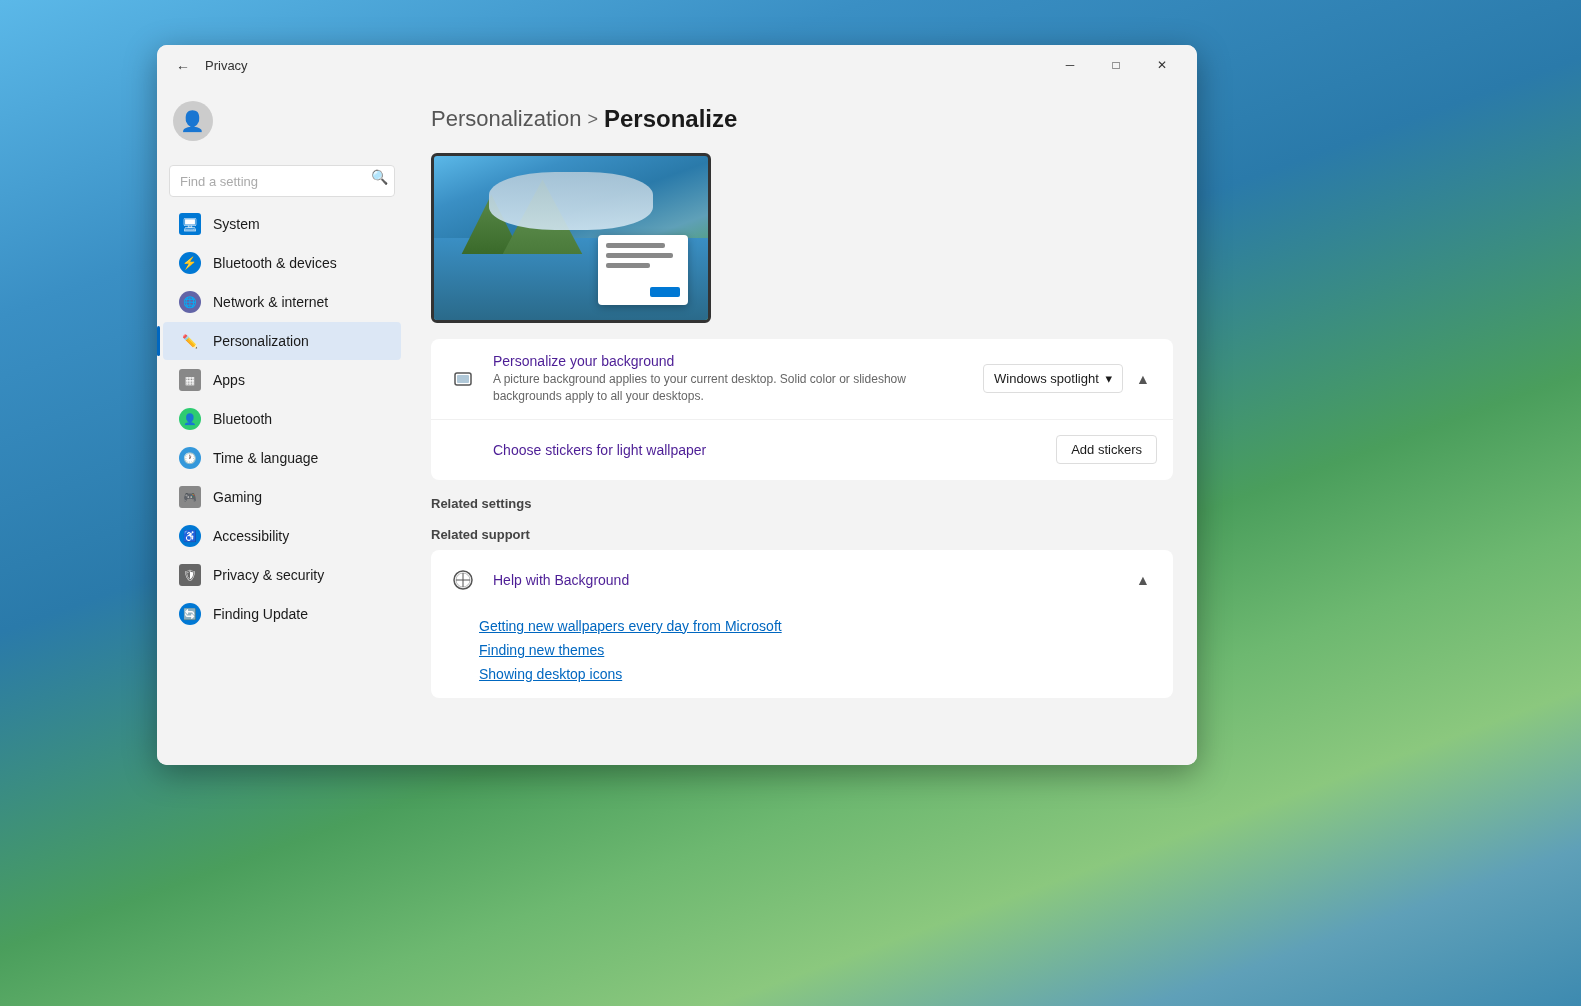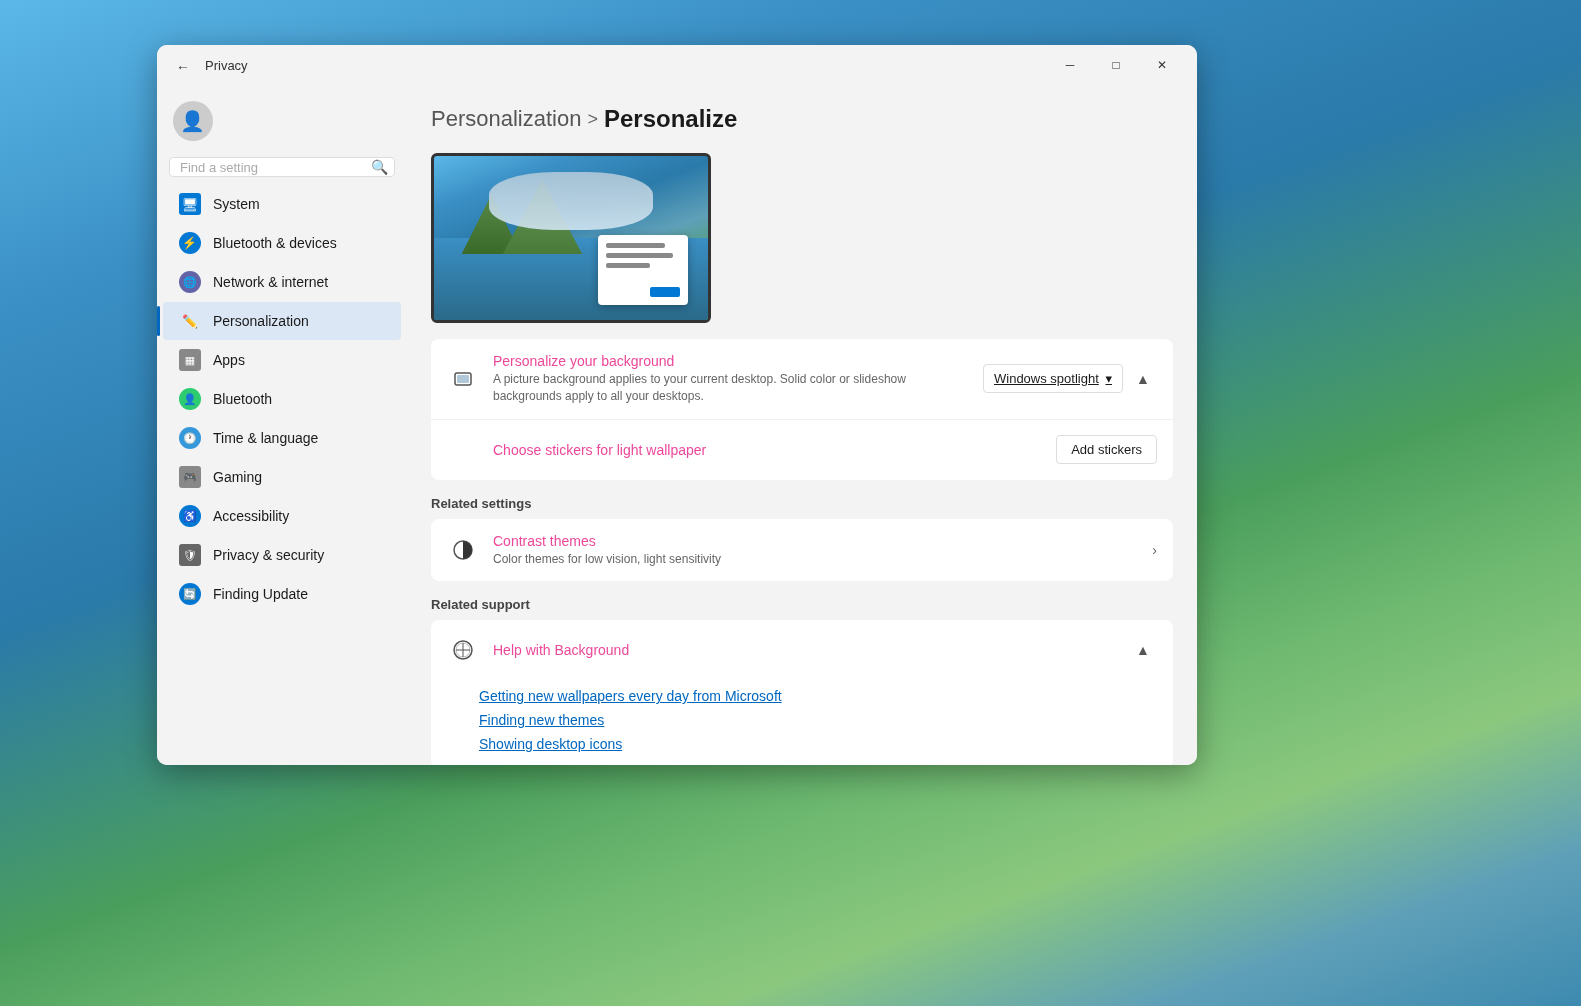--- a/index.html
+++ b/index.html
@@ -121,28 +121,29 @@
       font-size: 20px;
     }
 
     .search-box {
       margin: 0 12px 8px 12px;
       position: relative;
     }
 
     .search-input {
       width: 100%;
-      height: 20px;
+      height: 32px;
       border: 1px solid #ddd;
       border-radius: 4px;
       padding: 0 30px 0 10px;
       font-size: 13px;
       background: white;
       outline: none;
       color: #333;
+      margin-top: 8px;
     }
 
     .search-input::placeholder { color: #aaa; }
 
     .search-icon-btn {
       position: absolute;
       right: 6px;
       top: 50%;
       transform: translateY(-50%);
       border: none;
@@ -292,21 +293,21 @@
       flex-shrink: 0;
     }
 
     .settings-row-text {
       flex: 1;
     }
 
     .settings-row-title {
       font-size: 14px;
       font-weight: 500;
-      color: #ec4899;
+      color: #4c1d95;
     }
 
     .settings-row-desc {
       font-size: 12px;
       color: #666;
       margin-top: 2px;
       line-height: 1.4;
     }
 
     .settings-row-control {
@@ -321,21 +322,20 @@
       gap: 6px;
       border: 1px solid #ddd;
       border-radius: 4px;
       padding: 6px 10px;
       cursor: pointer;
       background: white;
       font-size: 13px;
       color: #1a1a1a;
       min-width: 140px;
       justify-content: space-between;
-      text-decoration: underline;
     }
 
     .expand-btn {
       width: 28px;
       height: 28px;
       border: none;
       background: transparent;
       cursor: pointer;
       display: flex;
       align-items: center;
@@ -561,35 +561,20 @@
             <div class="settings-row-title">Choose stickers for light wallpaper</div>
           </div>
           <div class="settings-row-control">
             <button class="add-stickers-btn">Add stickers</button>
           </div>
         </div>
       </div>
 
       <div class="section-title">Related settings</div>
 
-      <div class="settings-card">
-        <div class="settings-row" style="cursor:pointer;">
-          <div class="settings-row-icon">
-            <svg width="22" height="22" viewBox="0 0 22 22">
-              <circle cx="11" cy="11" r="9" stroke="#555" stroke-width="1.5" fill="none"></circle>
-              <path d="M11 2 A9 9 0 0 1 11 20 Z" fill="#333"></path>
-            </svg>
-          </div>
-          <div class="settings-row-text">
-            <div class="settings-row-title">Contrast themes</div>
-            <div class="settings-row-desc">Color themes for low vision, light sensitivity</div>
-          </div>
-          <div class="chevron-right">›</div>
-        </div>
-      </div>
 
       <div class="section-title">Related support</div>
 
       <div class="settings-card">
         <div class="help-row">
           <div class="settings-row-icon">
             <svg width="22" height="22" viewBox="0 0 22 22" fill="none">
               <circle cx="11" cy="11" r="9" stroke="#555" stroke-width="1.5"></circle>
               <circle cx="11" cy="11" r="7" stroke="#555" stroke-width="1" opacity="0.4"></circle>
               <line x1="4" y1="11" x2="18" y2="11" stroke="#555" stroke-width="1"></line>

